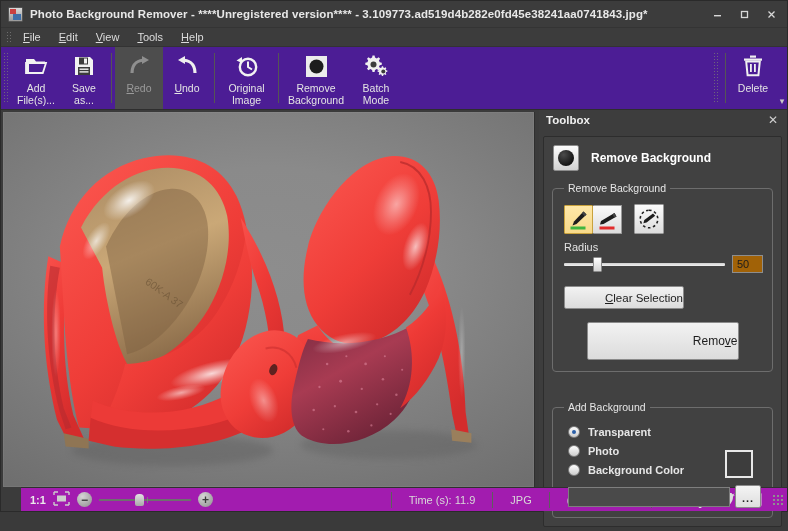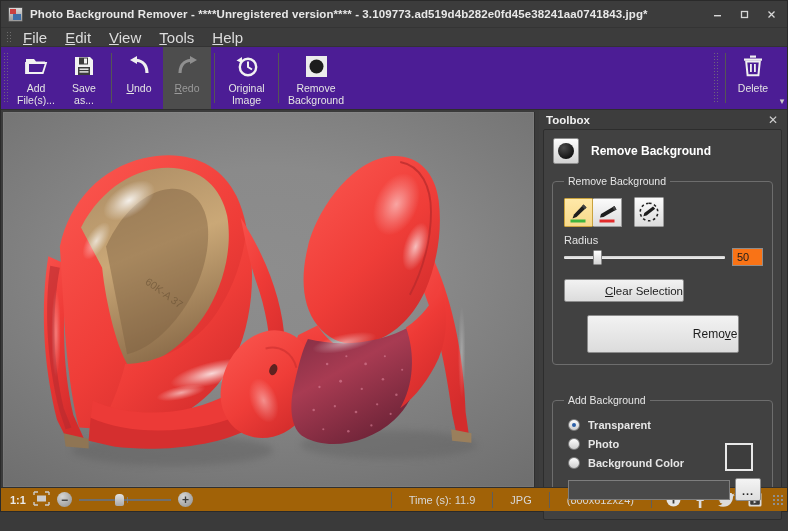--- a/index.html
+++ b/index.html
@@ -61,21 +61,21 @@
     padding-left: 4px;
     border-bottom: 1px solid #333;
   }
   .grip-dots {
     width: 6px; height: 14px; margin-right: 3px;
     background-image: radial-gradient(#7d7d7d 0.8px, transparent 0.9px);
     background-size: 3px 3px; background-position: 1px 1px;
     opacity: .75;
   }
   .menu-item {
-    color: #dcdcdc; font-size: 15px;
+    color: #dcdcdc; font-size: 11px;
     padding: 1px 9px;
     white-space: nowrap;
   }
   .menu-item u { text-decoration: underline; }
 
   
   .toolbar {
     height: 63px; min-height: 63px;
     background: #4c1d95;
     display: flex; align-items: stretch;
@@ -143,21 +143,21 @@
 
   
   .toolbox {
     width: 248px; min-width: 248px;
     background: #3d3d3d;
     display: flex; flex-direction: column;
     padding: 4px 5px 4px 4px;
   }
   .toolbox-header {
     display:flex; align-items:center;
-    height: 17px; margin-bottom: 3px; padding-left: 3px; justify-content: space-between;
+    height: 17px; margin-bottom: 10px; padding-left: 3px; justify-content: space-between;
   }
   .toolbox-title { color:#f0f0f0; font-size: 11.5px; font-weight: bold; }
   .toolbox-close {
     margin-left:auto; color:#cfcfcf; font-size: 12px; line-height: 11px;
     padding: 0 4px; font-family:"Liberation Sans", sans-serif;
   }
   .tool-card {
     background: #414141;
     border: 1px solid #2d2d2d;
     border-radius: 2px;
@@ -218,21 +218,21 @@
     border-radius: 1px;
   }
   .slider-thumb {
     position:absolute; top: 1px; left: 18%;
     width: 9px; height: 15px;
     background: linear-gradient(#ffffff,#d4d4d4);
     border: 1px solid #8a8a8a; border-radius: 1px;
   }
   .slider-value {
     width: 31px; height: 18px;
-    background: #f97316; border: 1px solid #8d8d8d;
+    background: #a16207; border: 1px solid #8d8d8d;
     color: #1c1c1c; font-size: 11px;
     display:flex; align-items:center; padding-left: 4px;
   }
 
   .btn {
     background: linear-gradient(#f2f2f2,#dcdcdc);
     border: 1px solid #8b8b8b;
     border-radius: 2px;
     color: #1d1d1d; font-size: 11.5px;
     display:flex; align-items:center; justify-content:flex-end;
@@ -273,24 +273,24 @@
     background: linear-gradient(#f4f4f4,#dedede);
     border: 1px solid #8b8b8b; border-radius:2px;
     color:#222; font-size: 11px;
     display:flex; align-items:flex-end; justify-content:center;
     padding-bottom: 3px; letter-spacing: 1px;
   }
 
   
   .statusbar {
     height: 24px; min-height: 24px;
-    background: #a16207;
+    background: #a21caf;
     border-top: 1px solid #303030;
     display:flex; align-items:center;
-    color:#d8d8d8; font-size: 11px;
+    color:#d8d8d8; font-size: 11px; margin-left: 20px;
   }
   .sb-zoom { display:flex; align-items:center; gap: 7px; padding-left: 9px; }
   .sb-ratio { font-weight: bold; font-size: 11px; color:#eaeaea; }
   .zoom-slider { position: relative; width: 92px; height: 14px; }
   .zoom-line {
     position:absolute; top: 6px; left: 0; right: 0; height: 2px; background:#6f6f6f;
   }
   .zoom-thumb {
     position:absolute; left: 36px; top: 1px;
     width: 9px; height: 12px;
@@ -376,38 +376,38 @@
           <rect x="6.5" y="13.5" width="9" height="1.4" fill="#f2f2f2"></rect>
           <rect x="6.5" y="16.2" width="9" height="1.4" fill="#f2f2f2"></rect>
         </svg>
       </div>
       <div class="tb-label">Save
 as...</div>
     </div>
 
     <div class="tb-sep"></div>
 
+    <div class="tb-btn active">
+      <div class="tb-icon">
+        <svg width="25" height="22" viewBox="0 0 25 22">
+          <path d="M5 18 C5 8 12 5 18.5 5" fill="none" stroke="#8f8f8f" stroke-width="3.2"></path>
+          <path d="M22 5 L15 1 L15 9 Z" fill="#8f8f8f"></path>
+        </svg>
+      </div>
+      <div class="tb-label dim"><u>R</u>edo</div>
+    </div>
+
     <div class="tb-btn">
       <div class="tb-icon">
         <svg width="25" height="22" viewBox="0 0 25 22">
           <path d="M20 18 C20 8 13 5 6.5 5" fill="none" stroke="#efefef" stroke-width="3.2" stroke-linecap="butt"></path>
           <path d="M3 5 L10 1 L10 9 Z" fill="#efefef"></path>
         </svg>
       </div>
       <div class="tb-label"><u>U</u>ndo</div>
-    </div>
-
-    <div class="tb-btn active">
-      <div class="tb-icon">
-        <svg width="25" height="22" viewBox="0 0 25 22">
-          <path d="M5 18 C5 8 12 5 18.5 5" fill="none" stroke="#8f8f8f" stroke-width="3.2"></path>
-          <path d="M22 5 L15 1 L15 9 Z" fill="#8f8f8f"></path>
-        </svg>
-      </div>
-      <div class="tb-label dim"><u>R</u>edo</div>
     </div>
 
     <div class="tb-sep"></div>
 
     <div class="tb-btn wide">
       <div class="tb-icon">
         <svg width="24" height="23" viewBox="0 0 24 23">
           <circle cx="13" cy="12" r="8.2" fill="none" stroke="#f2f2f2" stroke-width="2.4"></circle>
           <path d="M13 6.5 V12 L17 14.5" fill="none" stroke="#f2f2f2" stroke-width="2"></path>
           <path d="M7 2 L7 8 L1.5 5.5 Z" fill="#f2f2f2"></path>
@@ -423,20 +423,34 @@
       <div class="tb-icon">
         <svg width="25" height="25" viewBox="0 0 25 25">
           <rect x="2" y="2" width="21" height="21" fill="#ececec"></rect>
           <circle cx="12.5" cy="12.5" r="7" fill="#1d1d1d"></circle>
         </svg>
       </div>
       <div class="tb-label">Remove
 Background</div>
     </div>
 
+    <div class="tb-btn wide" style="width:52px">
+      <div class="tb-icon">
+        <svg width="26" height="24" viewBox="0 0 26 24">
+          <g fill="#f0f0f0">
+            <path d="M9.5 1.5 l2.1 0 .4 2.1 1.8 .8 1.8-1.2 1.5 1.5-1.2 1.8 .8 1.8 2.1 .4 0 2.1-2.1 .4-.8 1.8 1.2 1.8-1.5 1.5-1.8-1.2-1.8 .8-.4 2.1-2.1 0-.4-2.1-1.8-.8-1.8 1.2-1.5-1.5 1.2-1.8-.8-1.8-2.1-.4 0-2.1 2.1-.4 .8-1.8-1.2-1.8 1.5-1.5 1.8 1.2 1.8-.8z"></path>
+            <circle cx="10.5" cy="10.5" r="3" fill="#3c3c3c"></circle>
+            <path d="M19.5 13 l1.5 0 .3 1.5 1.3 .6 1.3-.9 1.1 1.1-.9 1.3 .6 1.3 1.5 .3 0 1.5-1.5 .3-.6 1.3 .9 1.3-1.1 1.1-1.3-.9-1.3 .6-.3 1.5-1.5 0-.3-1.5-1.3-.6-1.3 .9-1.1-1.1 .9-1.3-.6-1.3-1.5-.3 0-1.5 1.5-.3 .6-1.3-.9-1.3 1.1-1.1 1.3 .9 1.3-.6z" transform="scale(.82) translate(3.5,2)"></path>
+            <circle cx="20.3" cy="17.6" r="2" fill="#3c3c3c"></circle>
+          </g>
+        </svg>
+      </div>
+      <div class="tb-label">Batch
+Mode</div>
+    </div>
 
     <div class="tb-spacer"></div>
 
     <div class="tb-grip"></div>
 
 
 
     <div class="tb-sep"></div>
 
     <div class="tb-btn">

